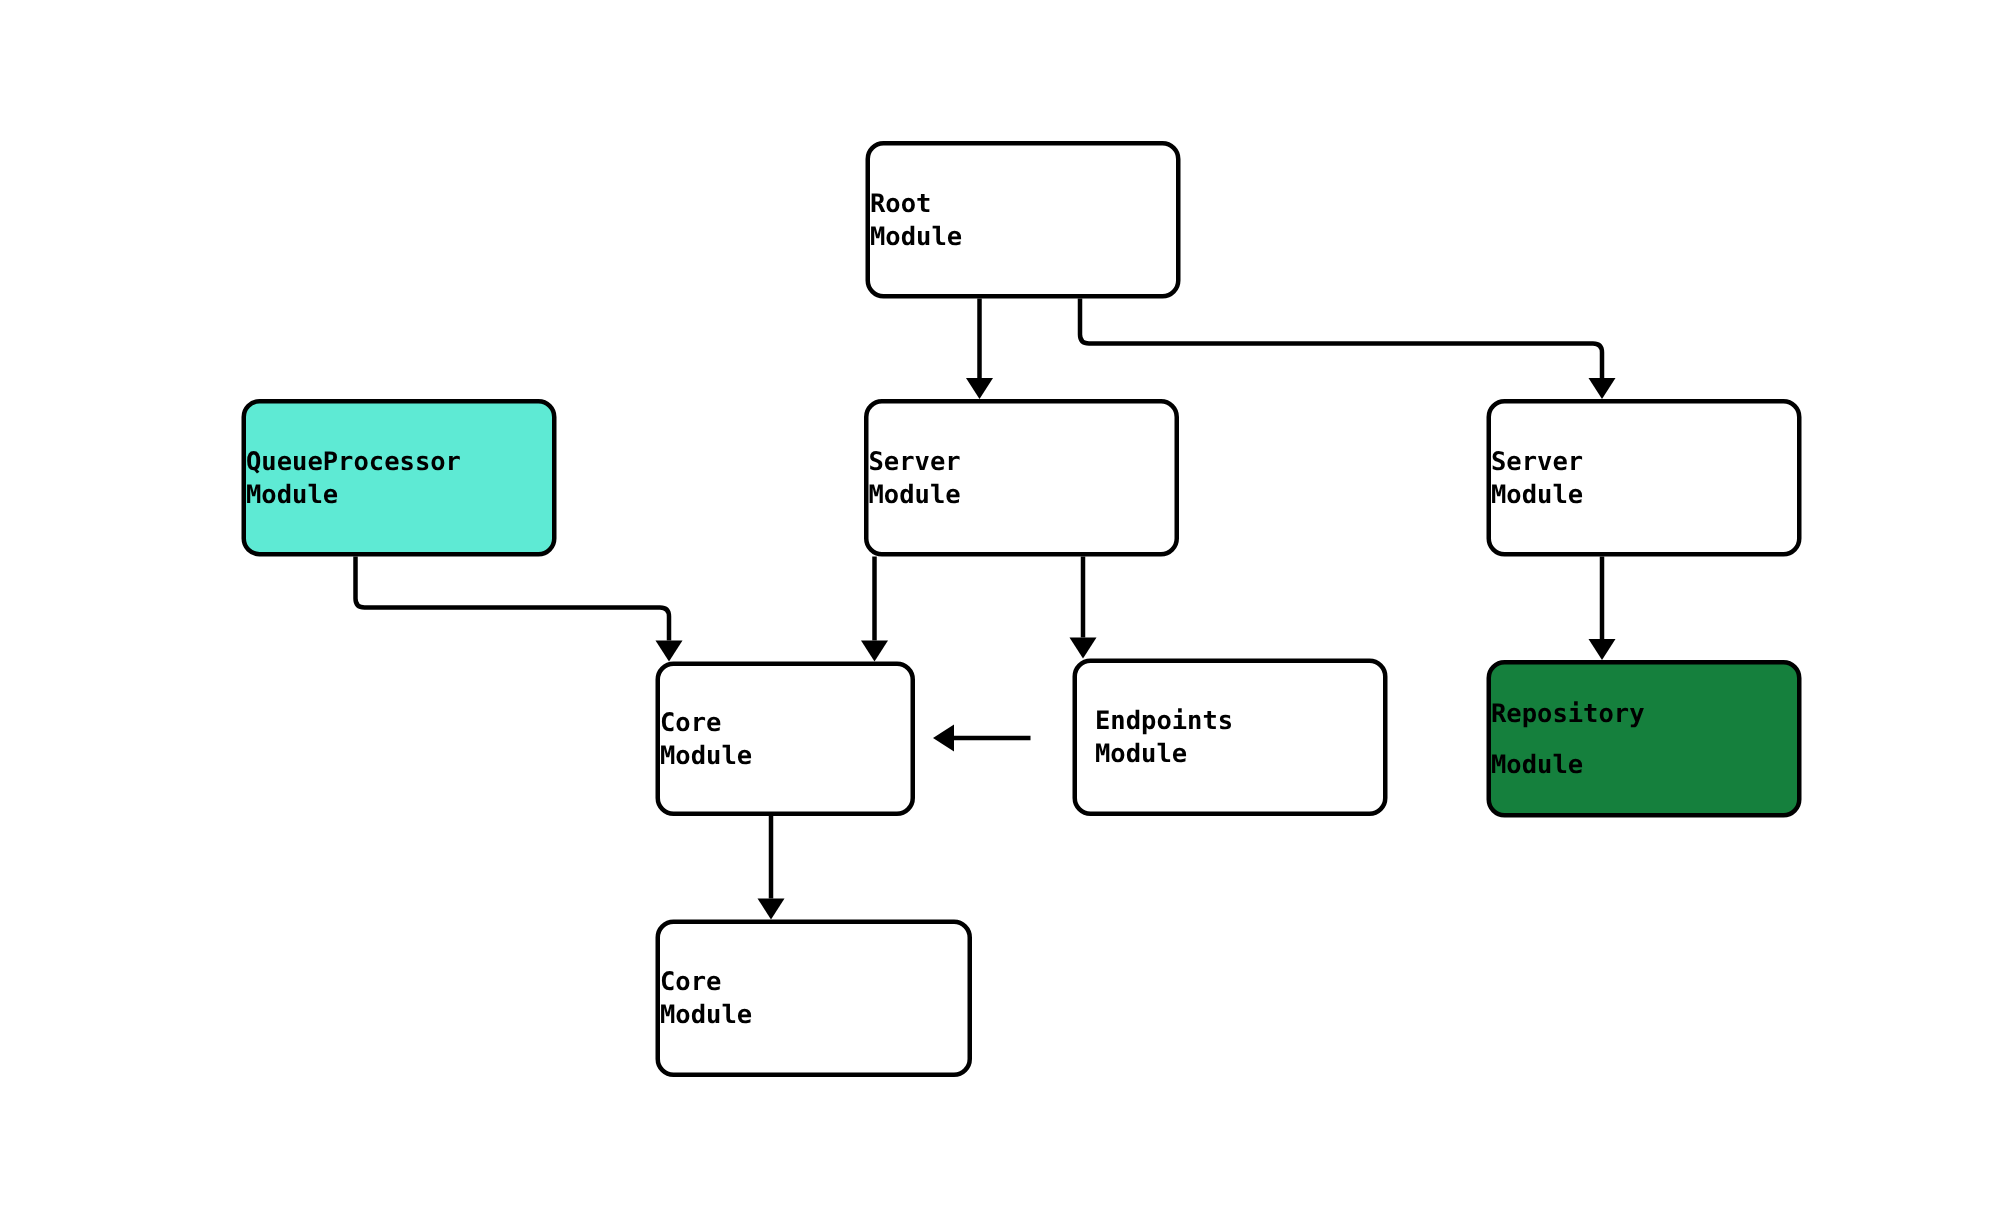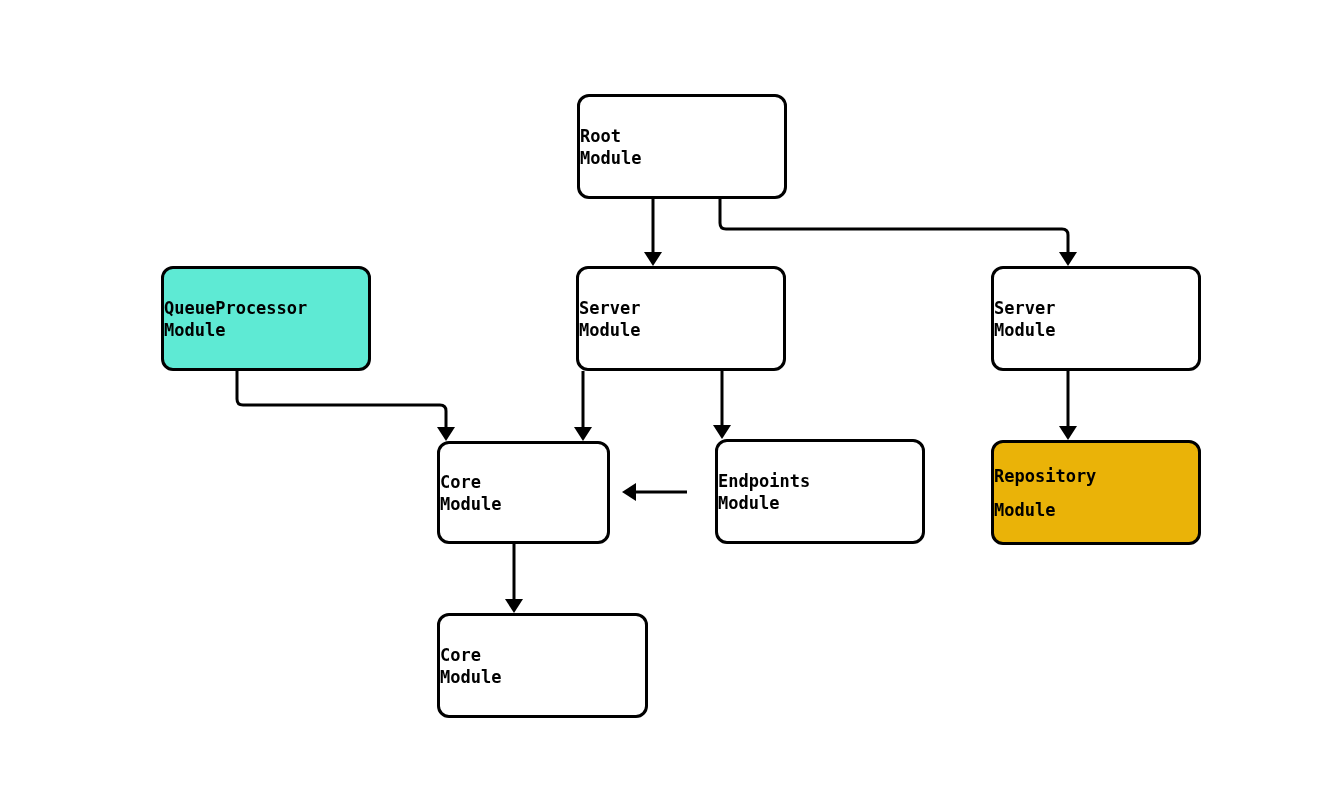--- a/index.html
+++ b/index.html
@@ -101,26 +101,26 @@
   <div class="node" style="left: 963px; top: 266px; width: 210px; height: 105px; border-color: rgb(0, 0, 0); background: rgb(255, 255, 255); border-width: 3px;">
     <span class="node-label">Server</span>
     <span class="node-label">Module</span>
   </div>
 
   <div class="node" style="left: 409px; top: 441px; width: 173px; height: 103px; border-color: rgb(0, 0, 0); background: rgb(255, 255, 255); border-width: 3px;">
     <span class="node-label">Core</span>
     <span class="node-label">Module</span>
   </div>
 
-  <div class="node" style="left: 687px; top: 439px; width: 210px; height: 105px; border-color: rgb(0, 0, 0); background: rgb(255, 255, 255); border-width: 3px;">
+  <div class="node" style="left: 687px; top: 439px; width: 210px; height: 105px; border-color: rgb(0, 0, 0); background: rgb(255, 255, 255); border-width: 3px; padding-left: 12px;">
     <span class="node-label">Endpoints</span>
     <span class="node-label">Module</span>
   </div>
 
-  <div class="node" style="left: 963px; top: 440px; width: 210px; height: 105px; border-color: rgb(0, 0, 0); background: #eab308; border-width: 3px; gap: 12px;">
+  <div class="node" style="left: 963px; top: 440px; width: 210px; height: 105px; border-color: rgb(0, 0, 0); background: #15803d; border-width: 3px; gap: 12px;">
     <span class="node-label">Repository</span>
     <span class="node-label">Module</span>
   </div>
 
   <div class="node" style="left: 409px; top: 613px; width: 211px; height: 105px; border-color: rgb(0, 0, 0); background: rgb(255, 255, 255); border-width: 3px;">
     <span class="node-label">Core</span>
     <span class="node-label">Module</span>
   </div>
 
 </div>

